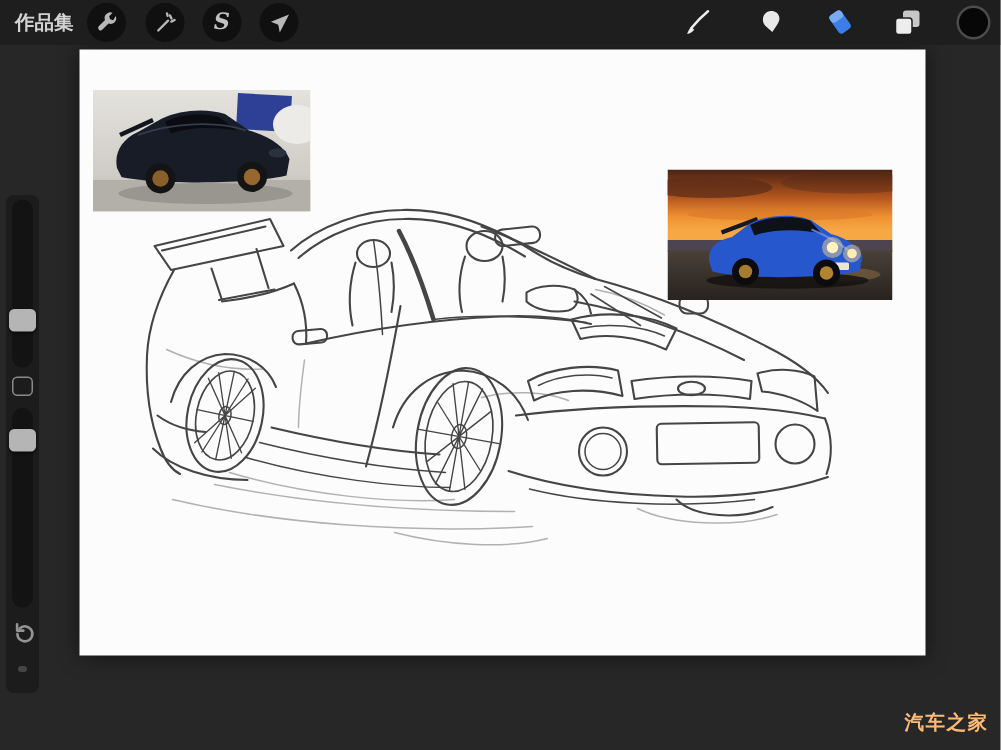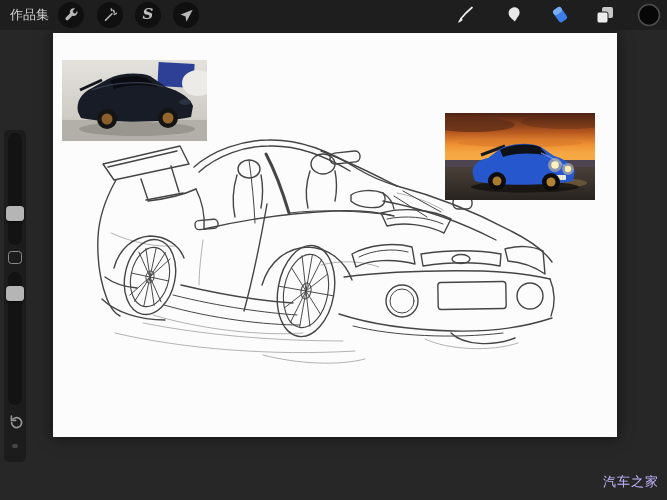--- a/index.html
+++ b/index.html
@@ -9,21 +9,21 @@
     font-family:"Liberation Sans", sans-serif;
     -webkit-font-smoothing:antialiased;
   }
   .toolbar{
     position:absolute;left:0;top:0;width:667px;height:30px;
     background:#1e1e1e;z-index:30;
   }
   .gallery-btn{
     position:absolute;left:10px;top:0;height:30px;line-height:30px;
     background:none;border:none;padding:0;
-    color:#d2d2d2;font-size:13px;font-weight:400;
+    color:#d2d2d2;font-size:13px;font-weight:700;
     font-family:"Liberation Sans", sans-serif;cursor:pointer;
   }
   .tb-circle{
     position:absolute;top:2px;width:26px;height:26px;border-radius:50%;
     background:#101010;border:none;padding:0;cursor:pointer;
     display:flex;align-items:center;justify-content:center;
   }
   .tb-plain{
     position:absolute;top:3px;width:24px;height:24px;
     background:none;border:none;padding:0;cursor:pointer;
@@ -65,21 +65,21 @@
   .undo-btn{
     position:absolute;left:3px;top:284px;width:16px;height:16px;
     background:none;border:none;padding:0;cursor:pointer;
   }
   .redo-dot{
     position:absolute;left:8px;top:314px;width:6px;height:4px;
     background:#454545;border-radius:2px;cursor:pointer;
   }
   .watermark{
     position:absolute;right:8px;top:473px;z-index:25;
-    color:#c4b5fd;font-size:13px;letter-spacing:1px;font-weight:400;
+    color:#fdba74;font-size:13px;letter-spacing:1px;font-weight:700;
   }
 </style>
 </head>
 <body>
 
 <div class="toolbar">
   <button class="gallery-btn">作品集</button>
 
   <button class="tb-circle" style="left:58px">
     <svg width="18" height="18" viewBox="0 0 24 24">

